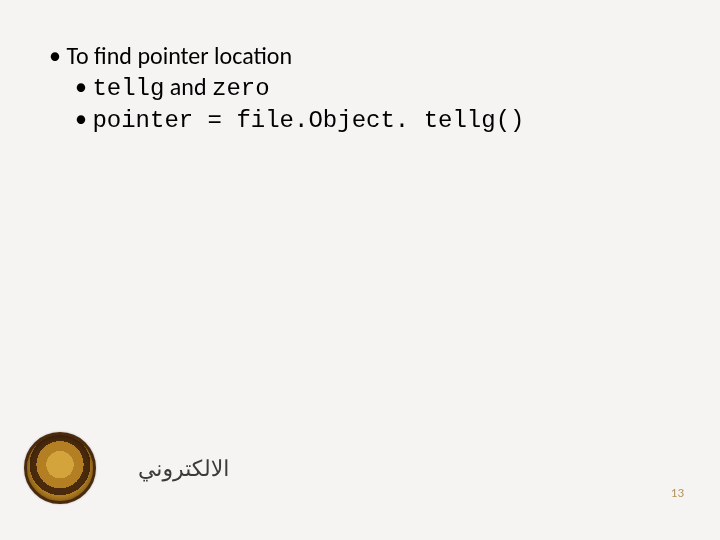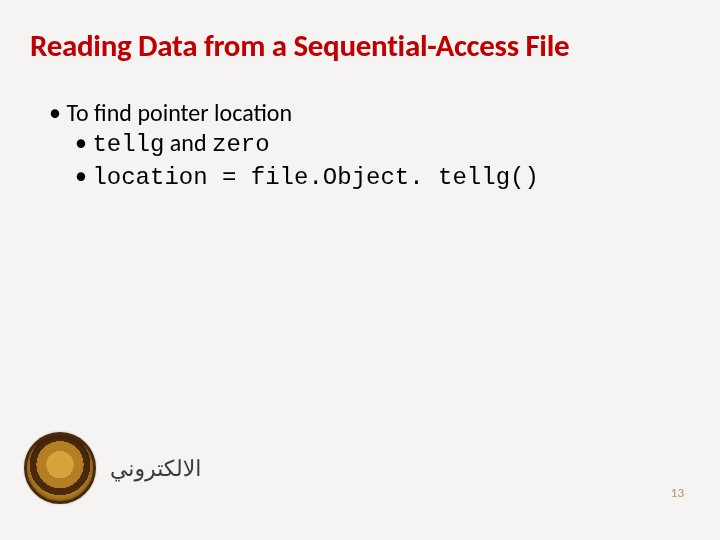--- a/index.html
+++ b/index.html
@@ -62,42 +62,41 @@
     box-shadow: inset 0 0 6px rgba(0,0,0,0.45), 0 0 2px rgba(0,0,0,.3);
   }
   .ar-block {
     display: flex;
     align-items: center;
     gap: 24px;
     direction: rtl;
     font-size: 22px;
     color: #3b3b3b;
   }
-  .ar-block span { unicode-bidi: isolate; }
+  .ar-block span { unicode-bidi: isolate; margin-left: 28px; }
   .page-num {
     position: absolute;
     right: 36px;
     bottom: 40px;
     font-size: 13px;
     color: #b7915a;
   }
 </style>
 </head>
 <body>
 
 <div class="slide">
 
-  <h1 class="title">Reading Data from a Sequential-Access File</h1>
 
   <div class="body">
     <ul class="lvl1">
       <li><span>To find pointer location</span>
         <ul class="lvl2">
           <li><span class="code">tellg</span><span> and </span><span class="code">zero</span></li>
-          <li><span class="code">location = file.Object. tellg()</span></li>
+          <li><span class="code">pointer = file.Object. tellg()</span></li>
         </ul>
       </li>
     </ul>
   </div>
 
   <div class="footer">
     <div class="seal"></div>
     <div class="ar-block">
       <span>الالكتروني</span>
     </div>

